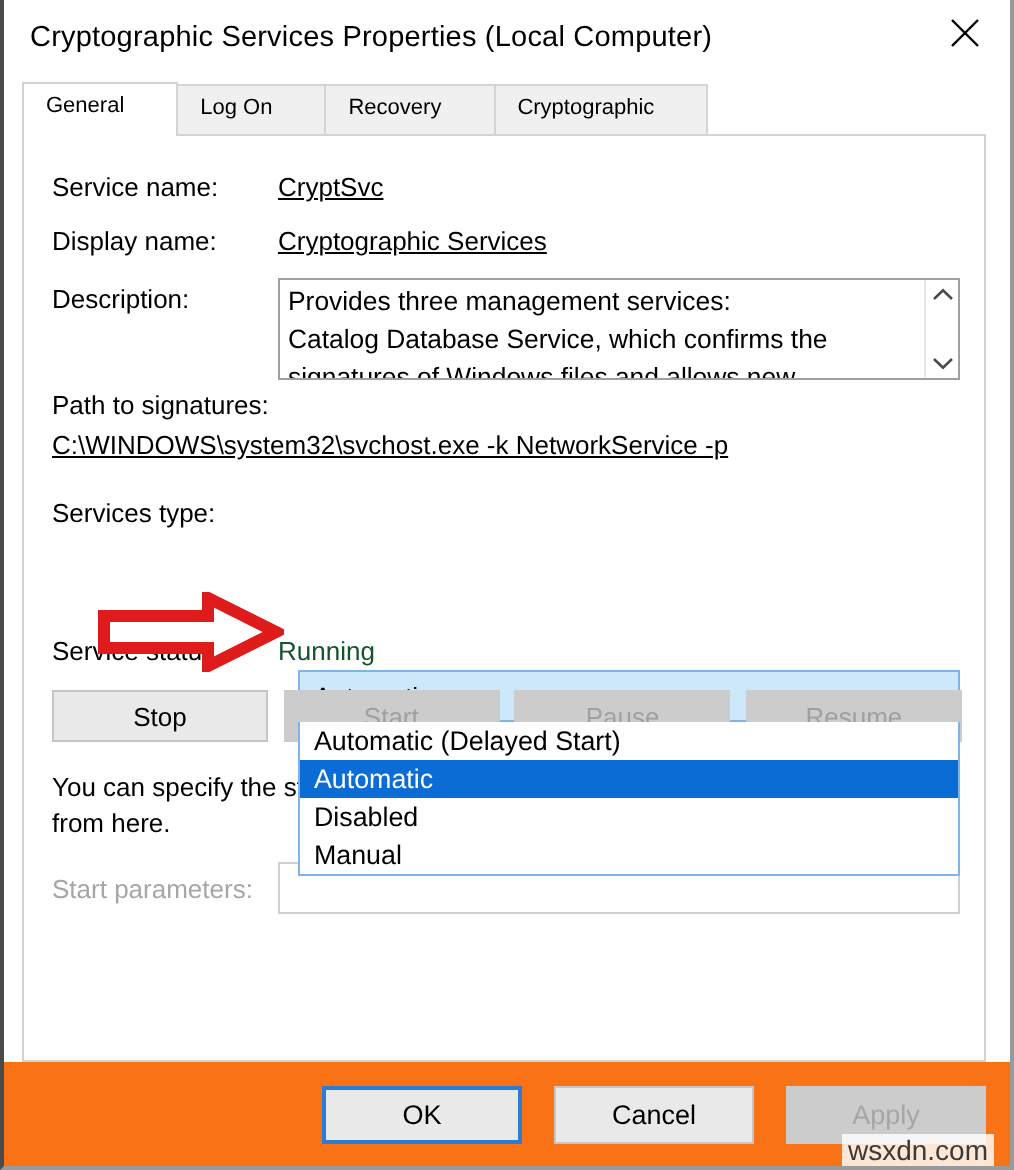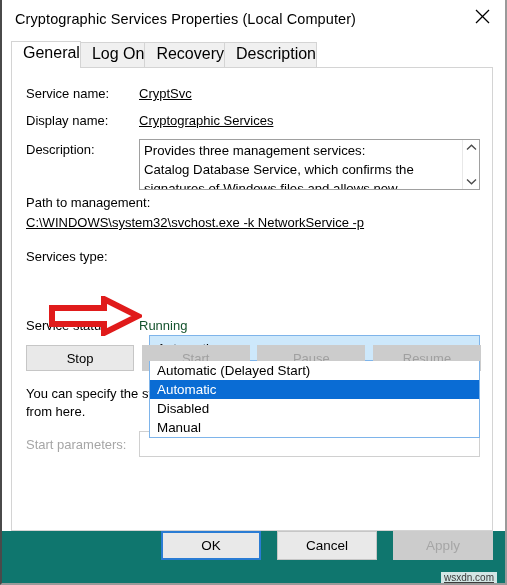--- a/index.html
+++ b/index.html
@@ -63,23 +63,23 @@
     height: 25px;
     min-height: 25px;
     margin-left: 9px;
     margin-right: 12px;
     display: flex;
     align-items: flex-end;
     position: relative;
     z-index: 3;
   }
   .tab {
-    font-size: 16px;
-    color: #000;
-    padding: 3px 0 4px 11px;
+    font-size: 11px;
+    color: #000;
+    padding: 3px 26px 4px 11px;
     background: #f0f0f0;
     border: 1px solid #d4d4d4;
     border-bottom: none;
     margin-right: -1px;
     line-height: 16px;
     height: 17px;
     box-sizing: content-box;
     position: relative;
   }
   .tab.active {
@@ -274,23 +274,23 @@
     height: 26px;
     border: 1px solid #d0d0d0;
     background: #ffffff;
     box-sizing: border-box;
   }
 
   
   #footer {
     height: 52px;
     min-height: 52px;
-    background: #0f766e;
-    display: flex;
-    align-items: flex-start;
+    background: #f97316;
+    display: flex;
+    align-items: center;
     justify-content: flex-end;
     padding-right: 12px;
     position: relative;
   }
   .foot-btn {
     width: 100px;
     height: 29px;
     font-size: 13.5px;
     display: flex;
     align-items: center;
@@ -319,27 +319,26 @@
     height: 40px;
     z-index: 20;
     pointer-events: none;
   }
 
   
   #watermark {
     position: absolute;
     right: 10px;
     bottom: 2px;
-    font-size: 10px;
+    font-size: 14px;
     color: #3a3a3a;
     background: rgba(255,255,255,0.82);
     padding: 0 3px;
     z-index: 30;
     font-family: "Liberation Sans", sans-serif;
-    text-decoration: underline;
   }
 </style>
 </head>
 <body>
 
 <div id="dialog">
 
   <div id="titlebar">
     <div id="title-text">Cryptographic Services Properties (Local Computer)</div>
     <div id="close-btn">
@@ -347,21 +346,21 @@
         <line x1="1" y1="1" x2="14" y2="14" stroke="#000" stroke-width="1.2"></line>
         <line x1="14" y1="1" x2="1" y2="14" stroke="#000" stroke-width="1.2"></line>
       </svg>
     </div>
   </div>
 
   <div id="tabstrip">
     <div class="tab active">General</div>
     <div class="tab">Log On</div>
     <div class="tab">Recovery</div>
-    <div class="tab">Description</div>
+    <div class="tab">Cryptographic</div>
   </div>
 
   <div id="panel">
 
     <div class="row" id="row-service-name">
       <span class="lbl">Service name:</span>
     </div>
     <div class="val valcol" style="top:18px">CryptSvc</div>
 
     <div class="row" id="row-display-name">
@@ -382,21 +381,21 @@
         </span>
         <span>
           <svg width="11" height="7" viewBox="0 0 11 7">
             <polyline points="1,1.5 5.5,5.8 10,1.5" fill="none" stroke="#4a4a4a" stroke-width="1.3"></polyline>
           </svg>
         </span>
       </div>
     </div>
 
     <div class="row" id="row-path-label">
-      <span class="lbl">Path to management:</span>
+      <span class="lbl">Path to signatures:</span>
     </div>
     <div class="row" id="row-path-value">
       <span class="val">C:\WINDOWS\system32\svchost.exe -k NetworkService -p</span>
     </div>
 
     <div class="row" id="row-startup">
       <span class="lbl">Services type:</span>
     </div>
 
     <div id="combo">

